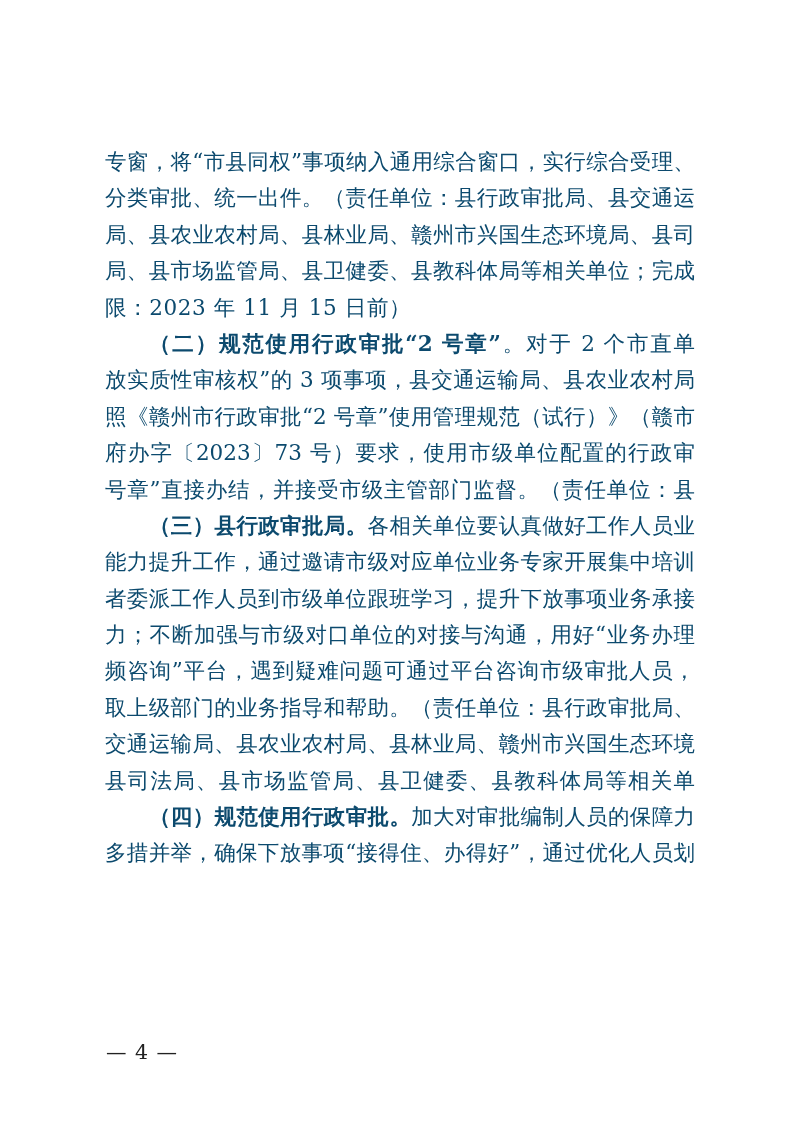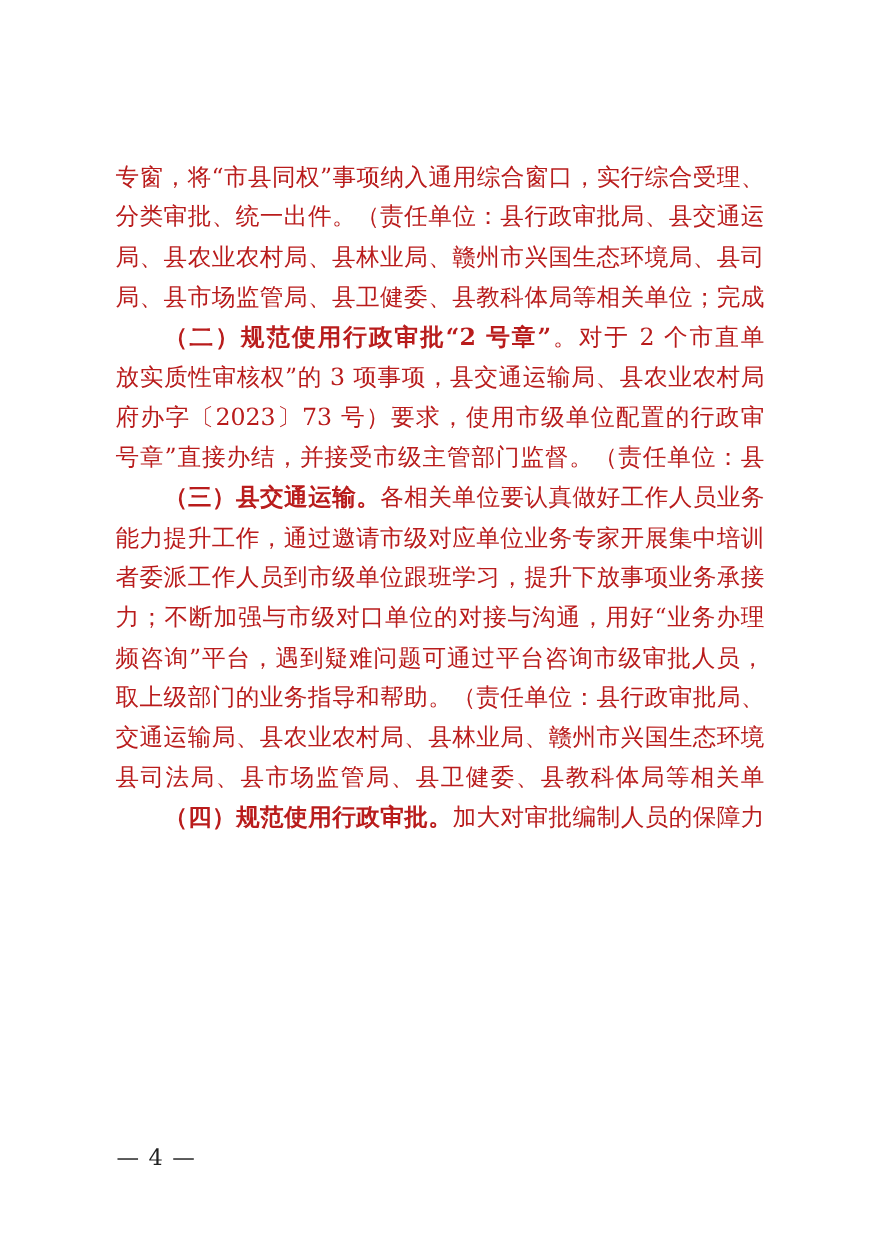--- a/index.html
+++ b/index.html
@@ -15,21 +15,21 @@
     overflow: hidden;
     font-family: "DejaVu Serif", "Liberation Serif", serif;
   }
   .doc-body {
     position: absolute;
     left: 105px;
     top: 144px;
     width: 590px;
     font-size: 21.5px;
     line-height: 36.4px;
-    color: #b91c1c;
+    color: #0c4a6e;
   }
   .para { margin: 0; padding: 0; }
   .line {
     height: 36.4px;
     overflow: hidden;
     text-align: justify;
     text-align-last: justify;
     text-justify: inter-character;
     white-space: normal;
   }
@@ -55,37 +55,40 @@
 </head>
 <body>
 
 <div class="page">
   <div class="doc-body">
       <div class="para">
         <div class="line"><span class="seg">专窗，将“市县同权”事项纳入通用综合窗口，实行综合受理、</span></div>
         <div class="line"><span class="seg">分类审批、统一出件。（责任单位：县行政审批局、县交通运输</span></div>
         <div class="line"><span class="seg">局、县农业农村局、县林业局、赣州市兴国生态环境局、县司法</span></div>
         <div class="line"><span class="seg">局、县市场监管局、县卫健委、县教科体局等相关单位；完成时</span></div>
+        <div class="line end"><span class="seg">限：2023 年 11 月 15 日前）</span></div>
       </div>
       <div class="para">
         <div class="line indent"><span class="seg bold">（二）规范使用行政审批“2 号章”</span><span class="seg">。对于 2 个市直单位“下</span></div>
         <div class="line"><span class="seg">放实质性审核权”的 3 项事项，县交通运输局、县农业农村局按</span></div>
+        <div class="line"><span class="seg">照《赣州市行政审批“2 号章”使用管理规范（试行）》（赣市</span></div>
         <div class="line"><span class="seg">府办字〔2023〕73 号）要求，使用市级单位配置的行政审批“2</span></div>
         <div class="line"><span class="seg">号章”直接办结，并接受市级主管部门监督。（责任单位：县交</span></div>
       </div>
       <div class="para">
-        <div class="line indent"><span class="seg bold">（三）县交通运输。</span><span class="seg">各相关单位要认真做好工作人员业务</span></div>
+        <div class="line indent"><span class="seg bold">（三）县行政审批局。</span><span class="seg">各相关单位要认真做好工作人员业务</span></div>
         <div class="line"><span class="seg">能力提升工作，通过邀请市级对应单位业务专家开展集中培训或</span></div>
         <div class="line"><span class="seg">者委派工作人员到市级单位跟班学习，提升下放事项业务承接能</span></div>
         <div class="line"><span class="seg">力；不断加强与市级对口单位的对接与沟通，用好“业务办理视</span></div>
         <div class="line"><span class="seg">频咨询”平台，遇到疑难问题可通过平台咨询市级审批人员，争</span></div>
         <div class="line"><span class="seg">取上级部门的业务指导和帮助。（责任单位：县行政审批局、县</span></div>
         <div class="line"><span class="seg">交通运输局、县农业农村局、县林业局、赣州市兴国生态环境局、</span></div>
         <div class="line"><span class="seg">县司法局、县市场监管局、县卫健委、县教科体局等相关单位；</span></div>
       </div>
       <div class="para">
         <div class="line indent"><span class="seg bold">（四）规范使用行政审批。</span><span class="seg">加大对审批编制人员的保障力度，</span></div>
+        <div class="line"><span class="seg">多措并举，确保下放事项“接得住、办得好”，通过优化人员划</span></div>
       </div>
     </div>
   <div class="page-footer">
     <span>— 4 —</span>
   </div>
 </div>
 
 </body></html>

